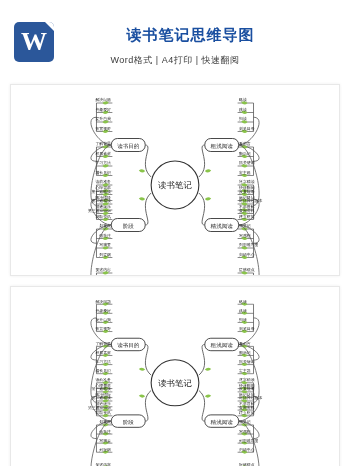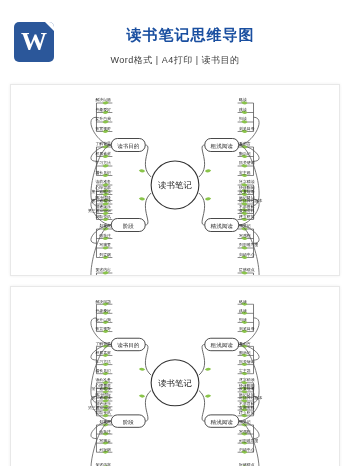--- a/index.html
+++ b/index.html
@@ -109,21 +109,21 @@
 <body>
 
 <div class="page">
 
   <div class="header">
     <div class="word-logo">
       <span>W</span>
       <span class="fold"></span>
     </div>
     <div class="title">读书笔记思维导图</div>
-    <div class="subtitle">Word格式 | A4打印 | 读书目的</div>
+    <div class="subtitle">Word格式 | A4打印 | 快速翻阅</div>
   </div>
 
   <div class="card">
     <svg class="mind" viewBox="0 0 330 190" preserveAspectRatio="none">
       <g class="mm1">
           <circle cx="165" cy="100" r="24" fill="#ffffff" stroke="#333333" stroke-width="1.1"></circle>
           <text x="165" y="103.5" text-anchor="middle" font-size="8.5" fill="#222222" font-family="&quot;Liberation Sans&quot;, sans-serif">读书笔记</text>
           <path d="M141,92 C127,80 144,60 135,60" fill="none" stroke="#555555" stroke-width="0.9"></path>
           <path d="M135,86 q-3.2,-3.4 -6.4,-0.4 q3.2,3.6 6.4,0.4 z" fill="#8ac44a"></path>
           <rect x="101" y="53.5" width="34" height="13" rx="6" ry="6" fill="#ffffff" stroke="#333333" stroke-width="0.9"></rect>

